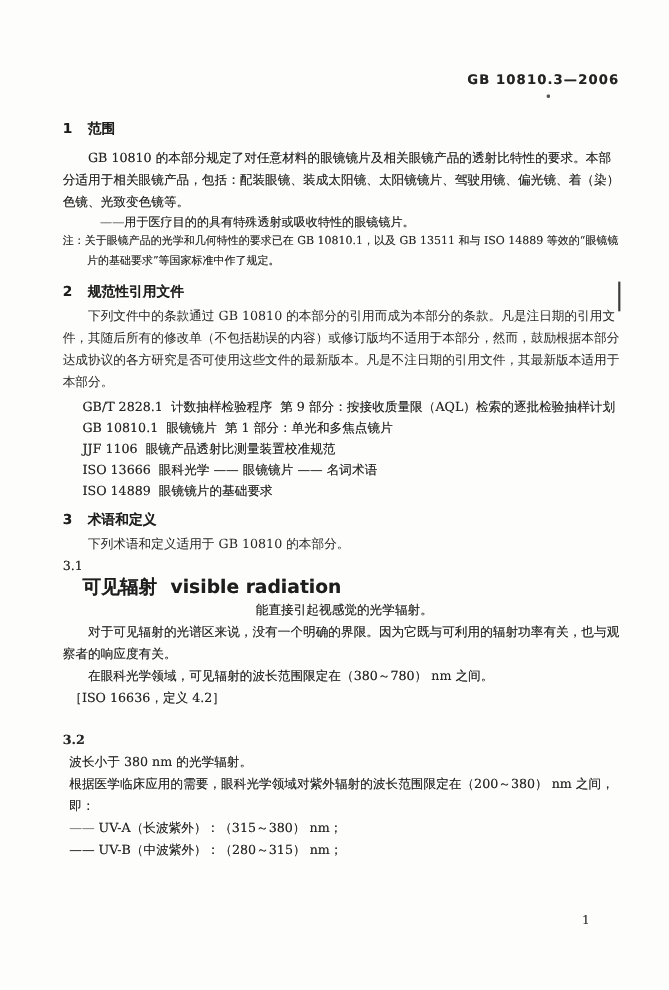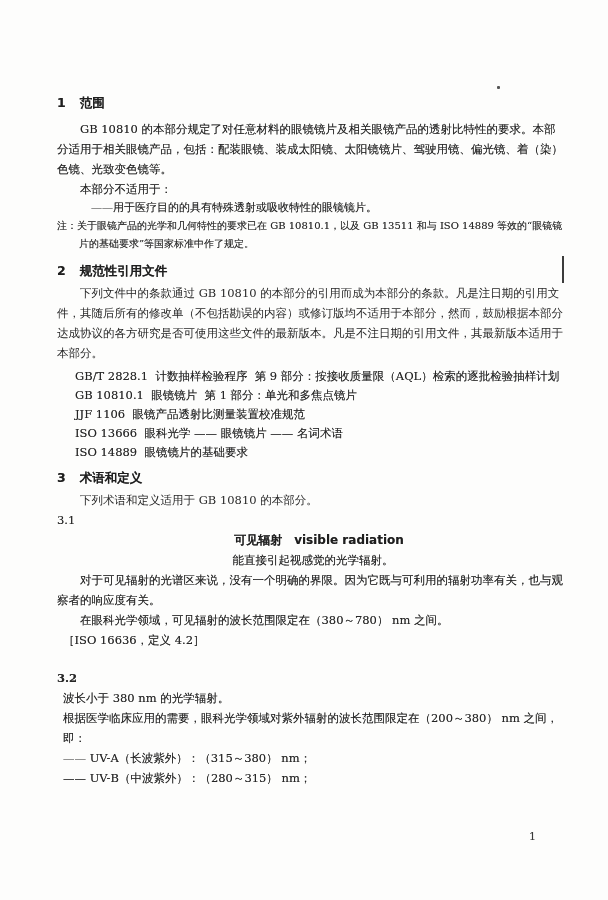--- a/index.html
+++ b/index.html
@@ -71,24 +71,23 @@
     font-size:11.5px;
     line-height:19px;
     white-space:pre-wrap;
     color:#262626;
   }
   .term-no{ font-size:11.5px; line-height:20px; color:#262626; }
   .term-line{
     padding-left:18px;
     font-family:"DejaVu Sans","Liberation Sans",sans-serif;
     font-weight:bold;
-    font-size:12px;
+    font-size:17px;
     line-height:20px;
     color:#1e1e1e;
-    text-align:center;
   }
   .term-en{ margin-left:12px; }
   .def-line{ margin:0; }
   .page-number{
     position:absolute;
     top:830px; right:72px;
     font-size:11px;
     color:#3a3a3a;
   }
   .scan-artifact-line{
@@ -103,28 +102,28 @@
     width:3px; height:3px;
     background:#555;
     border-radius:1px;
   }
 </style>
 </head>
 <body>
 
 <div class="page">
 
+  <div class="std-code txt">GB 10810.3—2006</div>
 
 
   <div class="sec-head txt">
     <span class="sec-no">1</span><span>范围</span>
   </div>
   <div class="body-text">
     <p class="para para-first txt">GB 10810 的本部分规定了对任意材料的眼镜镜片及相关眼镜产品的透射比特性的要求。本部分适用于相关眼镜产品，包括：配装眼镜、装成太阳镜、太阳镜镜片、驾驶用镜、偏光镜、着（染）色镜、光致变色镜等。</p>
-    <p class="para txt">本部分不适用于：</p>
     <p class="dash-line txt" style="font-size:11px;line-height:18px;"><span class="dash-faint">——</span><span>用于医疗目的的具有特殊透射或吸收特性的眼镜镜片。</span></p>
     <p class="note txt">注：关于眼镜产品的光学和几何特性的要求已在 GB 10810.1，以及 GB 13511 和与 ISO 14889 等效的“眼镜镜片的基础要求”等国家标准中作了规定。</p>
   </div>
 
   <div class="sec-head txt" style="margin-top:10px;">
     <span class="sec-no">2</span><span>规范性引用文件</span>
   </div>
   <div class="body-text">
     <p class="para" style="margin-top:4px;">下列文件中的条款通过 GB 10810 的本部分的引用而成为本部分的条款。凡是注日期的引用文件，其随后所有的修改单（不包括勘误的内容）或修订版均不适用于本部分，然而，鼓励根据本部分达成协议的各方研究是否可使用这些文件的最新版本。凡是不注日期的引用文件，其最新版本适用于本部分。</p>
     <div class="ref-list">

